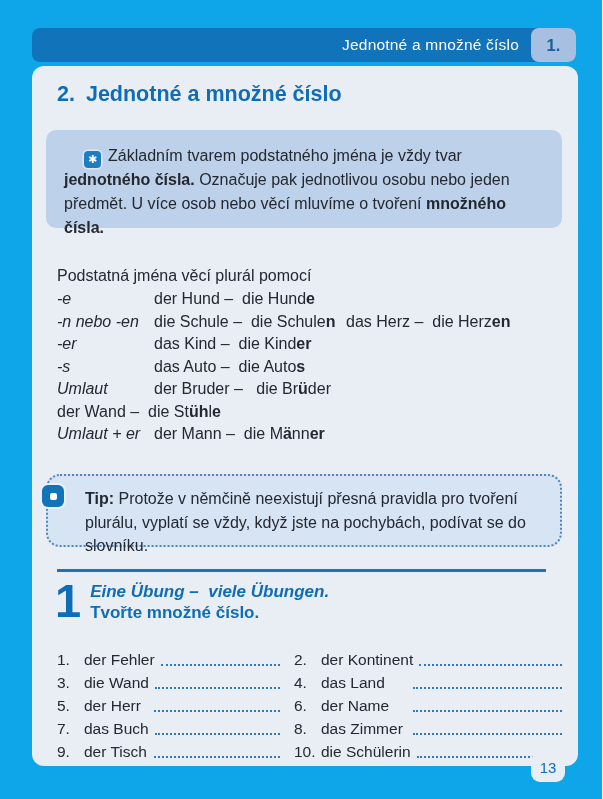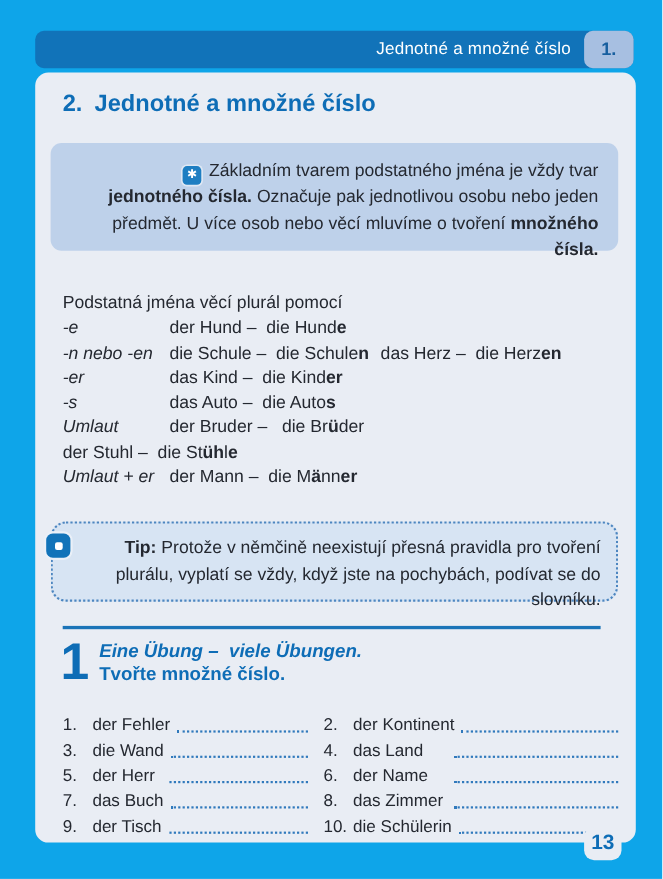--- a/index.html
+++ b/index.html
@@ -23,38 +23,38 @@
   
   .panel{position:absolute;left:32px;top:66px;width:546px;height:700px;
     background:var(--panel);border-radius:12px;}
 
   .chapter-title{position:absolute;left:25px;top:16px;color:var(--blue);
     font-size:21.5px;font-weight:bold;display:flex;gap:11px;}
 
   
   .info-box{position:absolute;left:14px;top:64px;width:516px;height:98px;
     background:var(--info);border-radius:10px;padding:14px 18px 0 18px;
-    font-size:16px;line-height:24px;text-align:right;}
+    font-size:16px;line-height:24px;}
   .info-text{text-indent:0;}
   .info-icon{display:inline-flex;width:17px;height:17px;background:#1e7ec2;border-radius:4px;
     color:#fff;font-size:11px;align-items:center;justify-content:center;vertical-align:-2px;
     margin-left:20px;margin-right:7px;box-shadow:0 0 0 1.5px #dfe8f4;}
 
   
   .plural{position:absolute;left:25px;top:198px;width:505px;font-size:16px;}
   .plural-intro{line-height:23px;margin-bottom:1px;}
   .p-row{display:flex;line-height:22.5px;}
   .suffix{width:97px;font-style:italic;flex:none;}
   .ex{white-space:pre;min-width:192px;}
   .ex b,.info-text b{font-weight:bold;}
 
   
   .tip-box{position:absolute;left:14px;top:408px;width:516px;height:73px;
     background:var(--tipbg);border:2px dotted var(--tipborder);border-radius:14px;
-    padding:11px 14px 0 37px;font-size:16px;line-height:23.5px;text-align:right;}
+    padding:11px 14px 0 37px;font-size:16px;line-height:23.5px;}
   .tip-icon{position:absolute;left:-6px;top:9px;width:22px;height:22px;background:var(--bar);
     border-radius:6px;box-shadow:0 0 0 2px #eaf0f8;display:flex;align-items:center;justify-content:center;}
   .tip-icon-dot{width:7px;height:7px;background:#fff;border-radius:2px;}
   .tip-label{font-weight:bold;}
 
   
   .rule{position:absolute;left:25px;top:503px;width:489px;height:3px;background:#1b74b8;}
   .ex-head{position:absolute;left:23px;top:513px;display:flex;gap:10px;color:var(--blue);}
   .ex-num{font-size:47px;font-weight:800;line-height:44px;letter-spacing:-1px;}
   .ex-titles{padding-top:2px;font-size:17px;line-height:21px;font-weight:bold;}
@@ -65,21 +65,21 @@
   .item{display:flex;align-items:flex-end;height:23px;line-height:21px;}
   .item .num{width:27px;flex:none;}
   .item .word{white-space:nowrap;min-width:64px;}
   .item.c2 .word{min-width:86px;}
   .dots{flex:1;border-bottom:2px dotted var(--dots);margin:0 14px 4px 6px;}
   .item.c2 .dots{margin-right:0;}
 
   
   .page-badge{position:absolute;left:531px;top:752px;width:34px;height:30px;
     background:var(--panel);border-radius:9px;display:flex;align-items:center;justify-content:center;
-    color:var(--blue);font-weight:bold;font-size:19px;}
+    color:var(--blue);font-weight:normal;font-size:15px;}
 </style>
 </head>
 <body>
 
 <div class="page">
 
   <div class="header-bar">
     <span class="header-title">Jednotné a množné číslo</span>
     <span class="header-badge">1.</span>
   </div>
@@ -115,21 +115,21 @@
       </div>
       <div class="p-row">
         <span class="suffix">-s</span>
         <span class="ex"><span>das Auto –  die Auto</span><b>s</b></span>
       </div>
       <div class="p-row">
         <span class="suffix">Umlaut</span>
         <span class="ex"><span>der Bruder –   die Br</span><b>ü</b><span>der</span></span>
       </div>
       <div class="p-row">
-        <span class="ex"><span>der Stuhl –  die St</span><b>üh</b><span>l</span><b>e</b></span>
+        <span class="ex"><span>der Wand –  die St</span><b>üh</b><span>l</span><b>e</b></span>
       </div>
       <div class="p-row">
         <span class="suffix">Umlaut + er</span>
         <span class="ex"><span>der Mann –  die M</span><b>ä</b><span>nn</span><b>er</b></span>
       </div>
     </div>
 
     <div class="tip-box">
       <span class="tip-icon">
           <span class="tip-icon-dot"></span>

